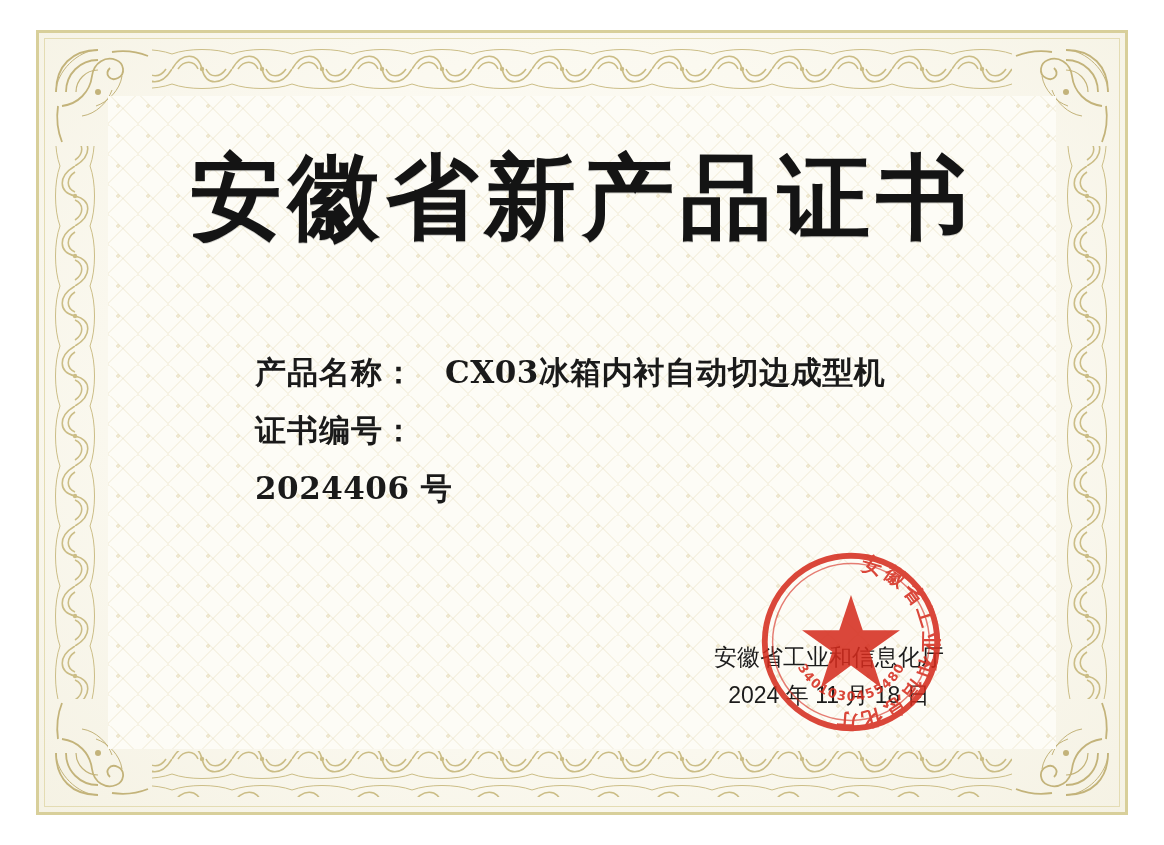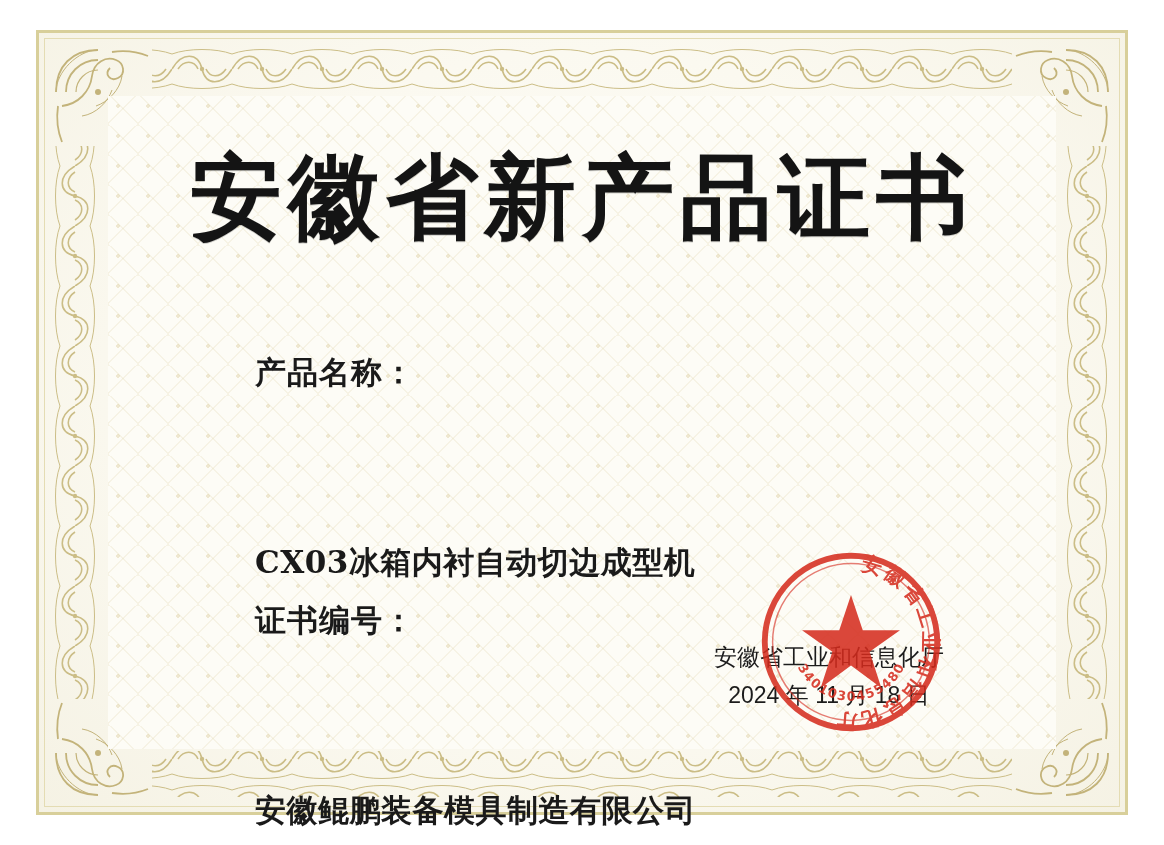--- a/index.html
+++ b/index.html
@@ -115,21 +115,20 @@
     width: 700px;
   }
   .field-row {
     display: flex;
     align-items: baseline;
     margin-bottom: 16px;
     font-size: 31px;
     color: #1a1a1a;
     font-family: "DejaVu Serif", serif;
     font-weight: bold;
-    flex-direction: column;
   }
   .field-label {
     flex: 0 0 190px;
     white-space: nowrap;
     letter-spacing: 1px;
   }
   .field-label.spaced {
     letter-spacing: 9px;
   }
   .field-value {
@@ -236,24 +235,24 @@
 
     <div class="fields">
 
       <div class="field-row">
         <div class="field-label">产品名称：</div>
         <div class="field-value">CX03冰箱内衬自动切边成型机</div>
       </div>
 
       <div class="field-row">
         <div class="field-label">证书编号：</div>
-        <div class="field-value">安徽鲲鹏装备模具制造有限公司</div>
       </div>
 
       <div class="field-row">
+        <div class="field-value">2024406 号</div>
       </div>
 
 
     </div>
 
     <div class="issuer">
       <div>安徽省工业和信息化厅</div>
       <div class="issuer-date">2024 年 11 月 18 日</div>
     </div>
 

